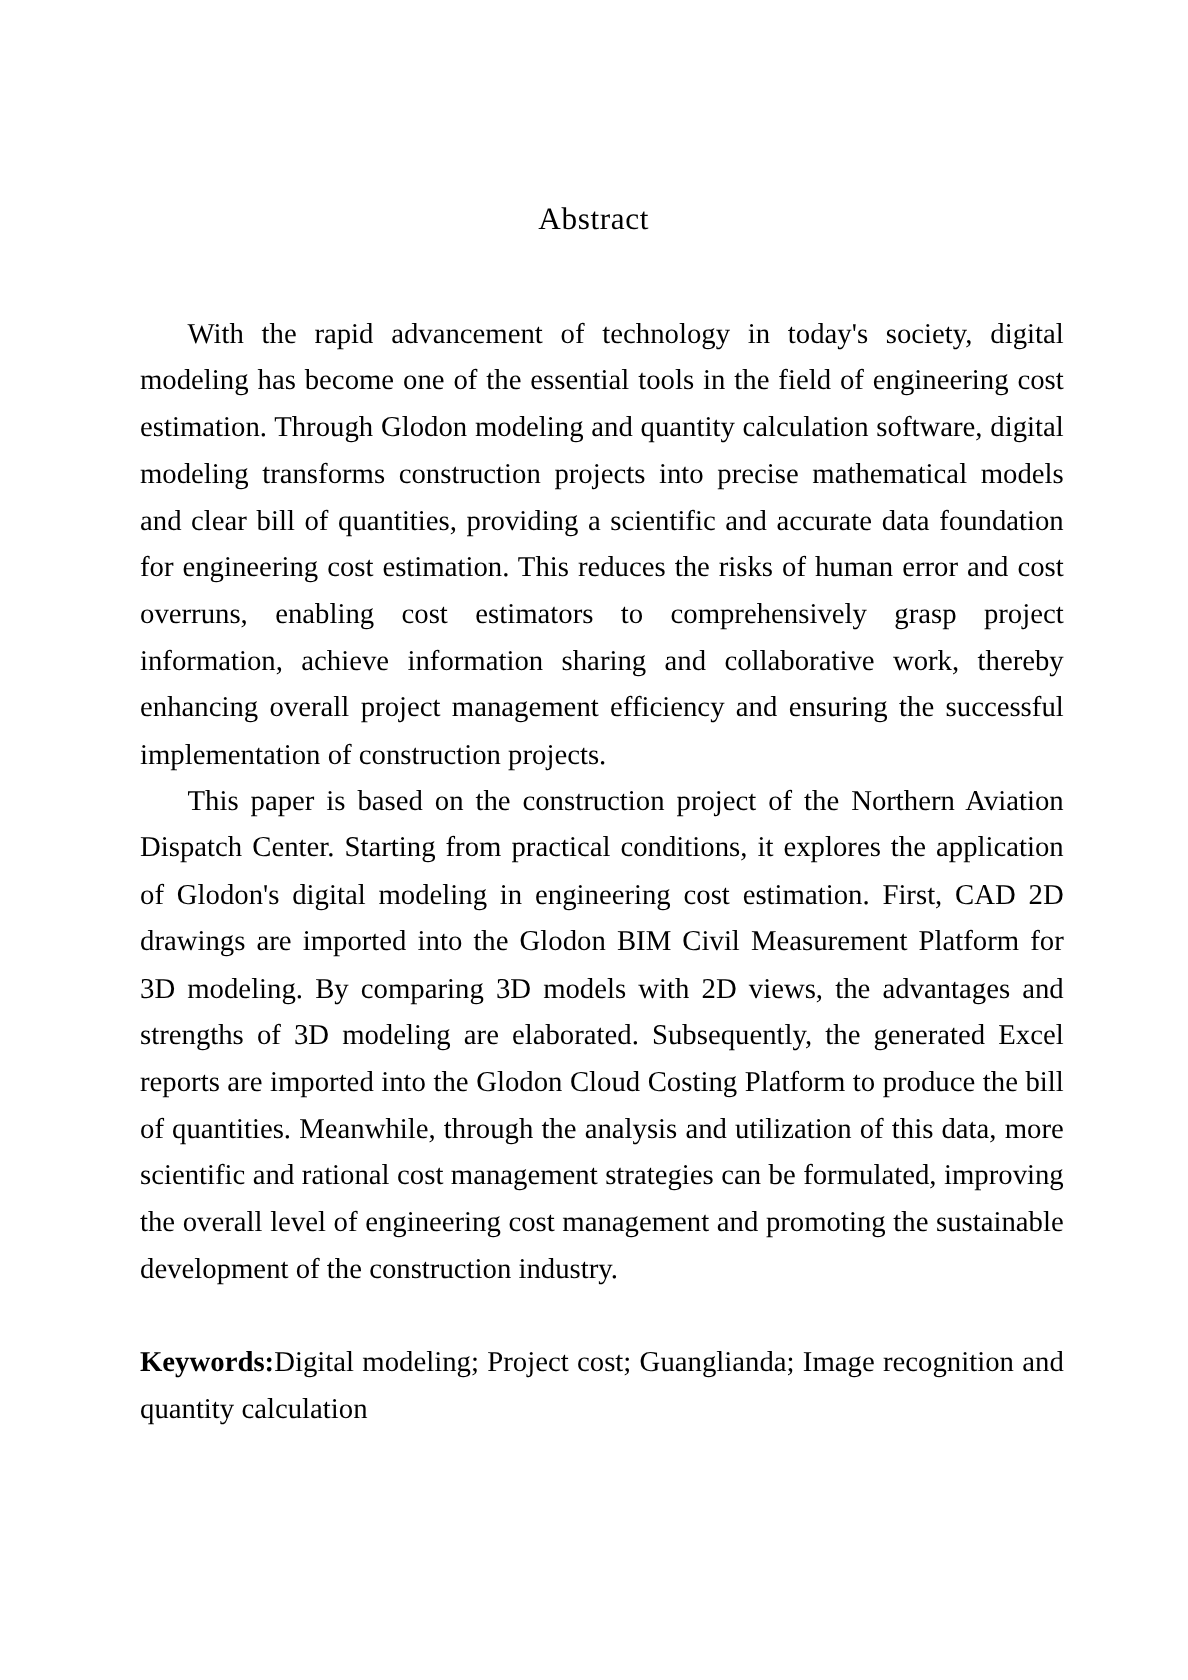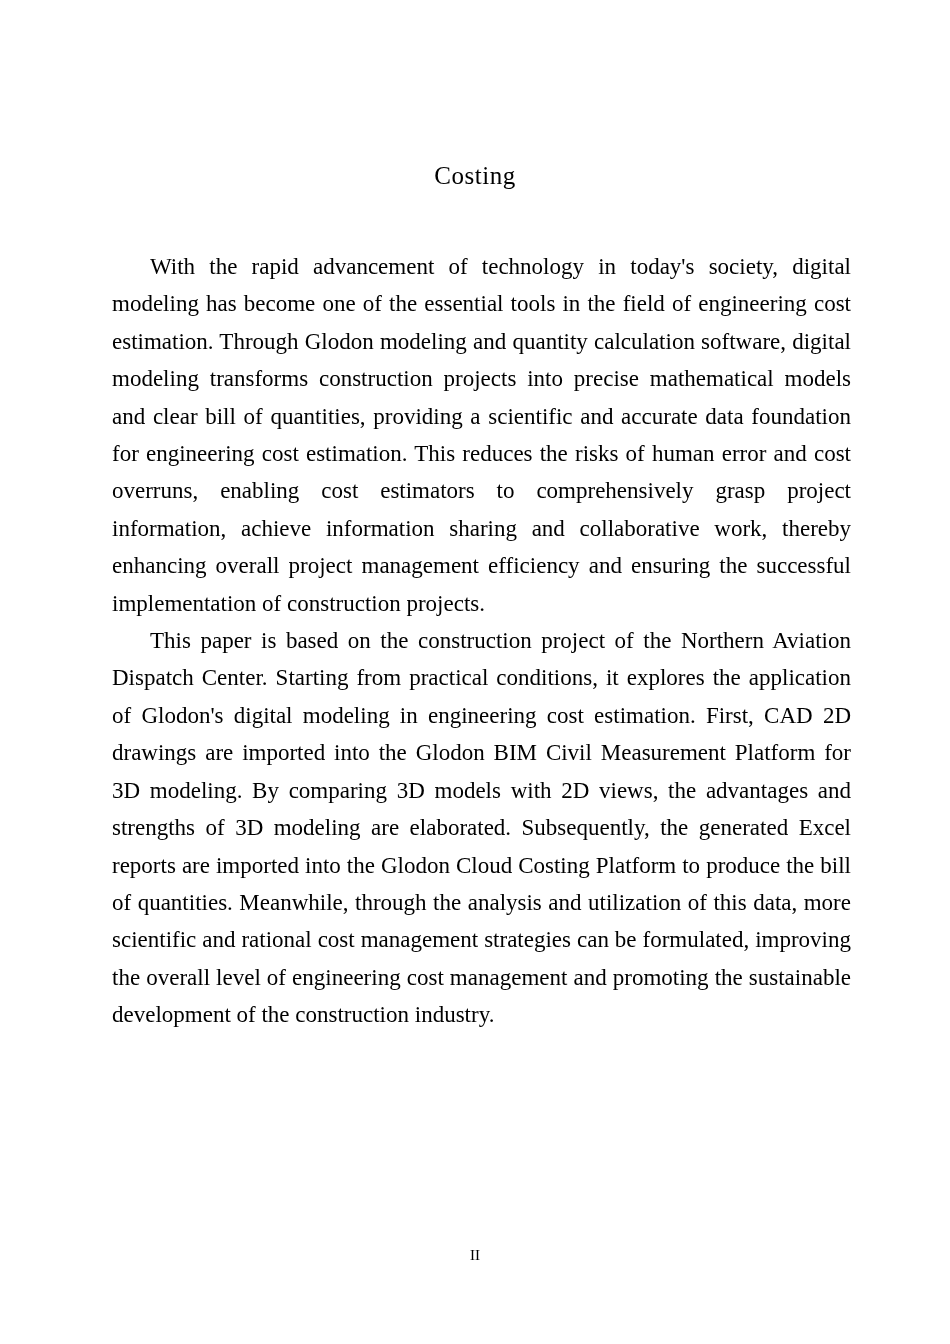--- a/index.html
+++ b/index.html
@@ -51,26 +51,26 @@
     text-align: center;
     font-size: 15px;
     line-height: 18px;
   }
 </style>
 </head>
 <body>
 
 <div class="page">
 
-  <h1 class="title">Costing</h1>
+  <h1 class="title">Abstract</h1>
 
   <div class="body-block">
 
     <p class="para">With the rapid advancement of technology in today's society, digital modeling has become one of the essential tools in the field of engineering cost estimation. Through Glodon modeling and quantity calculation software, digital modeling transforms construction projects into precise mathematical models and clear bill of quantities, providing a scientific and accurate data foundation for engineering cost estimation. This reduces the risks of human error and cost overruns, enabling cost estimators to comprehensively grasp project information, achieve information sharing and collaborative work, thereby enhancing overall project management efficiency and ensuring the successful implementation of construction projects.</p>
 
     <p class="para">This paper is based on the construction project of the Northern Aviation Dispatch Center. Starting from practical conditions, it explores the application of Glodon's digital modeling in engineering cost estimation. First, CAD 2D drawings are imported into the Glodon BIM Civil Measurement Platform for 3D modeling. By comparing 3D models with 2D views, the advantages and strengths of 3D modeling are elaborated. Subsequently, the generated Excel reports are imported into the Glodon Cloud Costing Platform to produce the bill of quantities. Meanwhile, through the analysis and utilization of this data, more scientific and rational cost management strategies can be formulated, improving the overall level of engineering cost management and promoting the sustainable development of the construction industry.</p>
 
+    <p class="keywords"><span class="kw-label">Keywords:</span><span>Digital modeling; Project cost; Guanglianda; Image recognition and quantity calculation</span></p>
 
   </div>
 
-  <div class="page-number">II</div>
 
 </div>
 
 </body></html>

